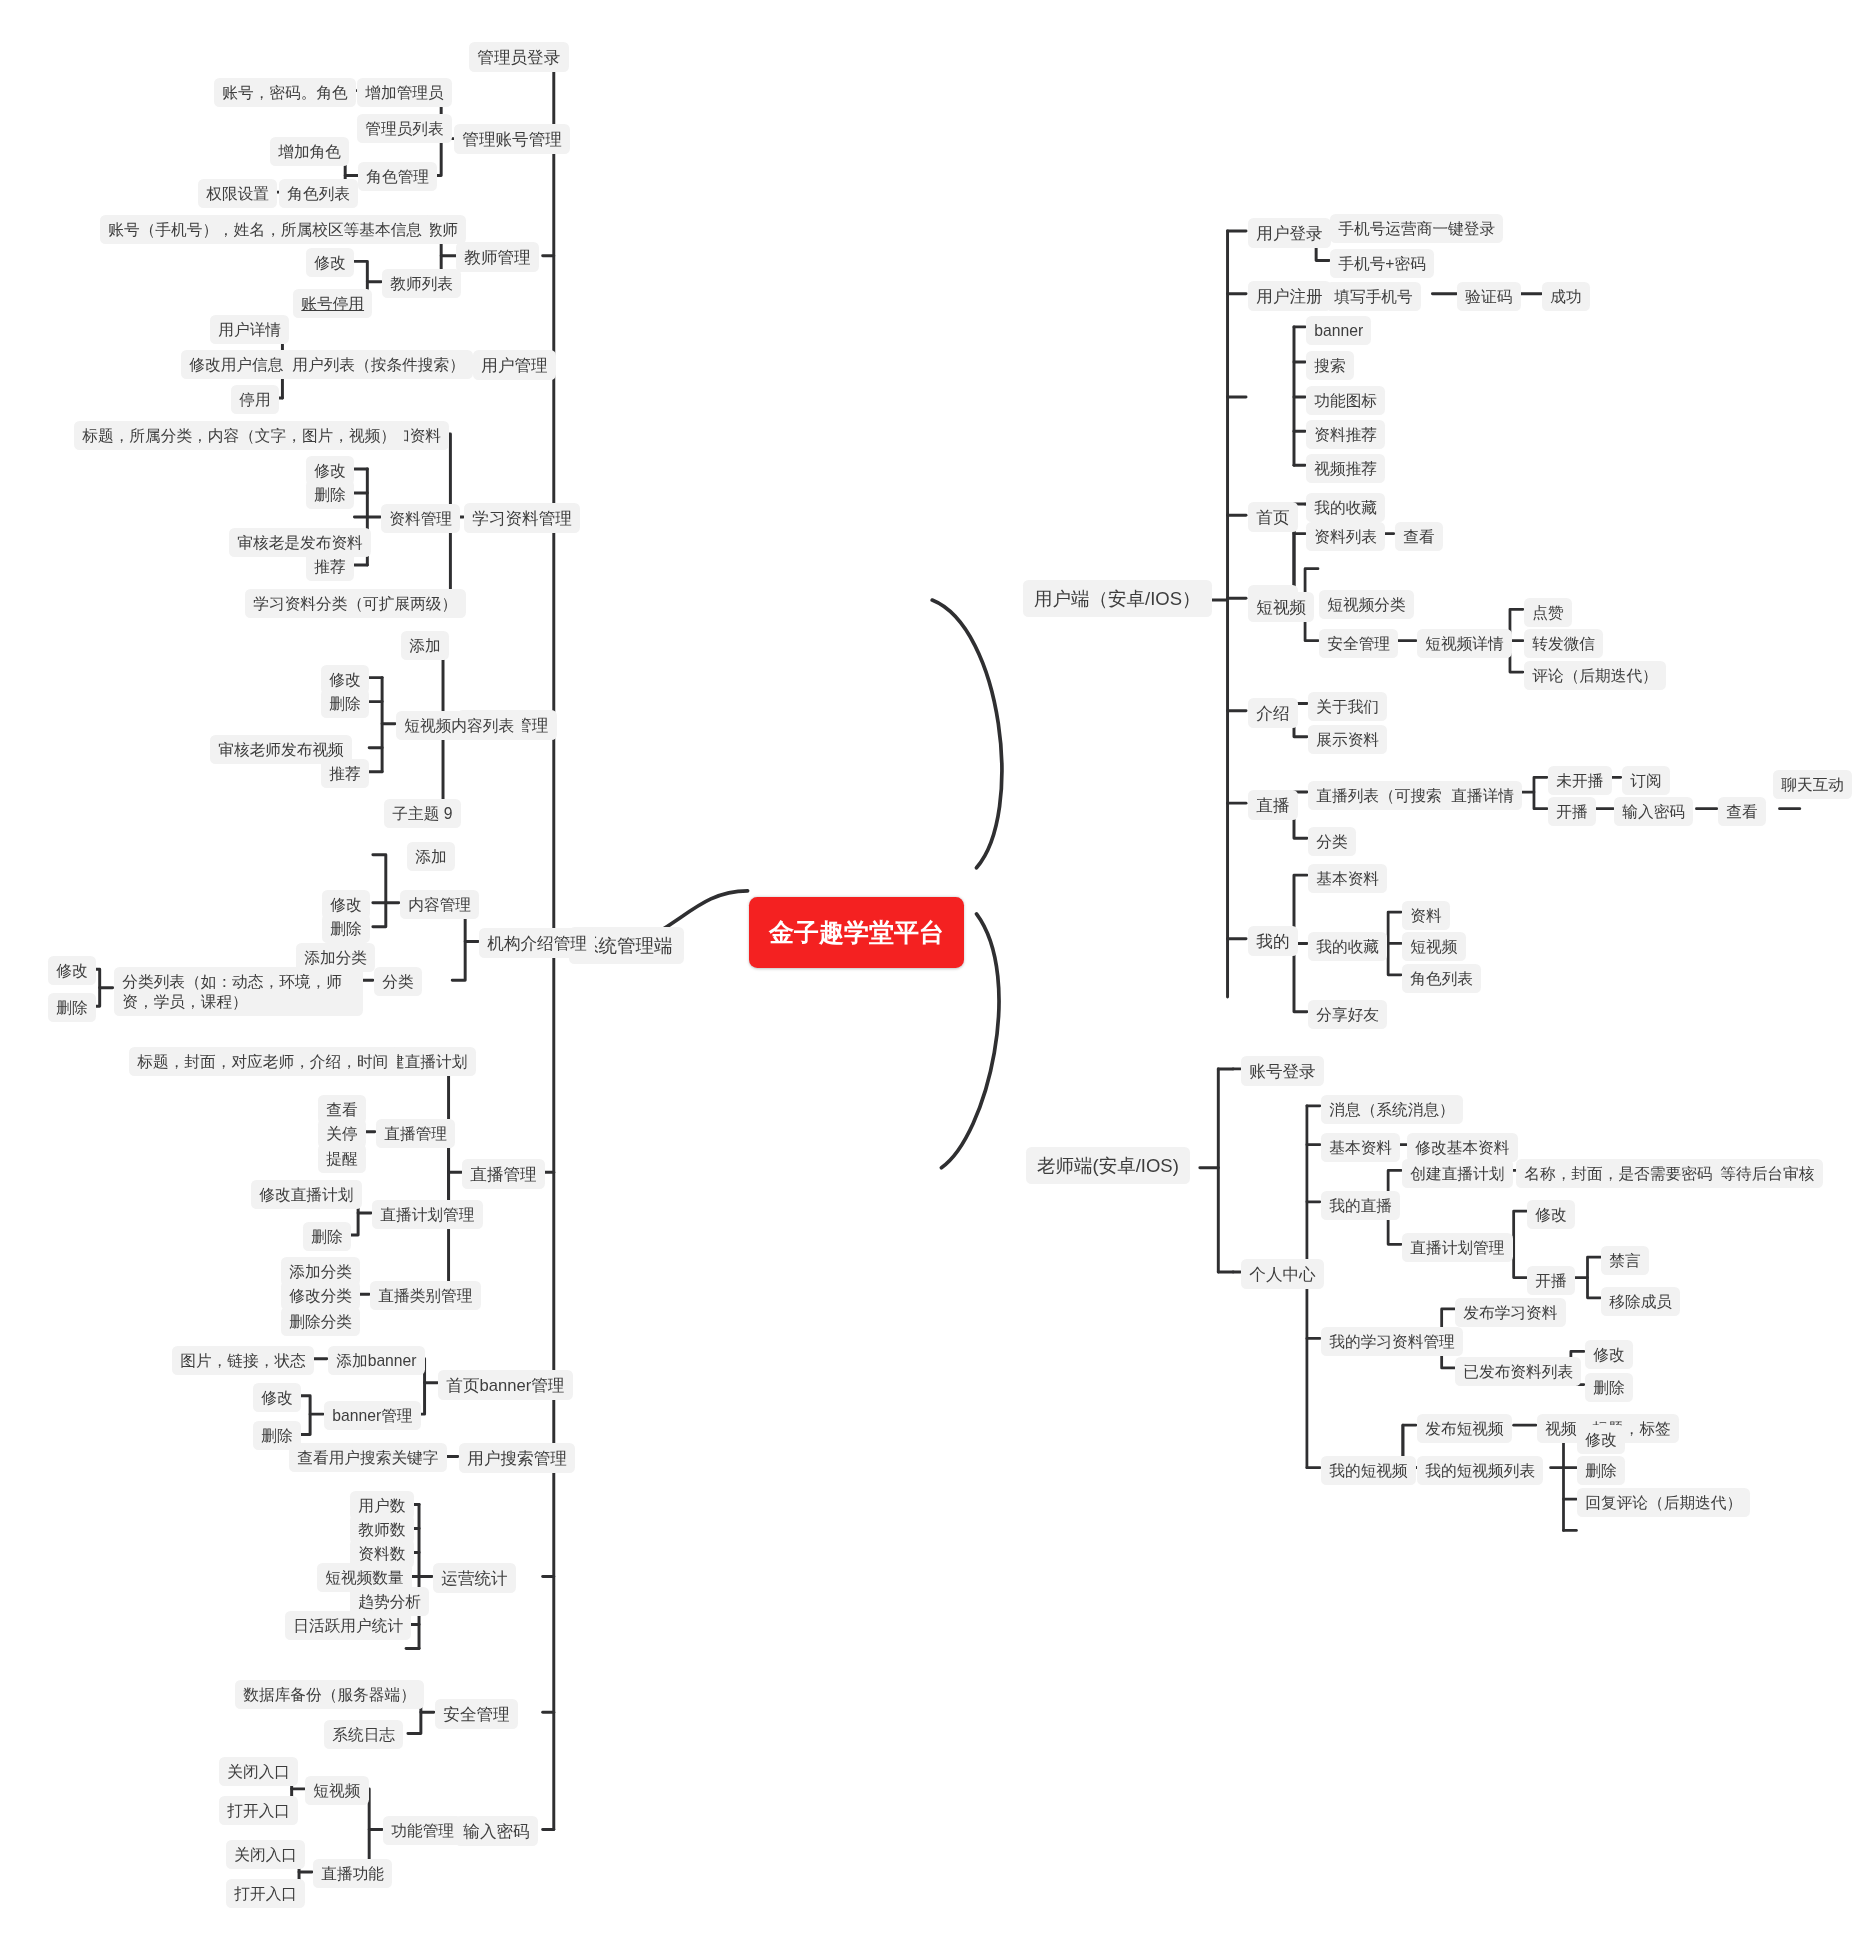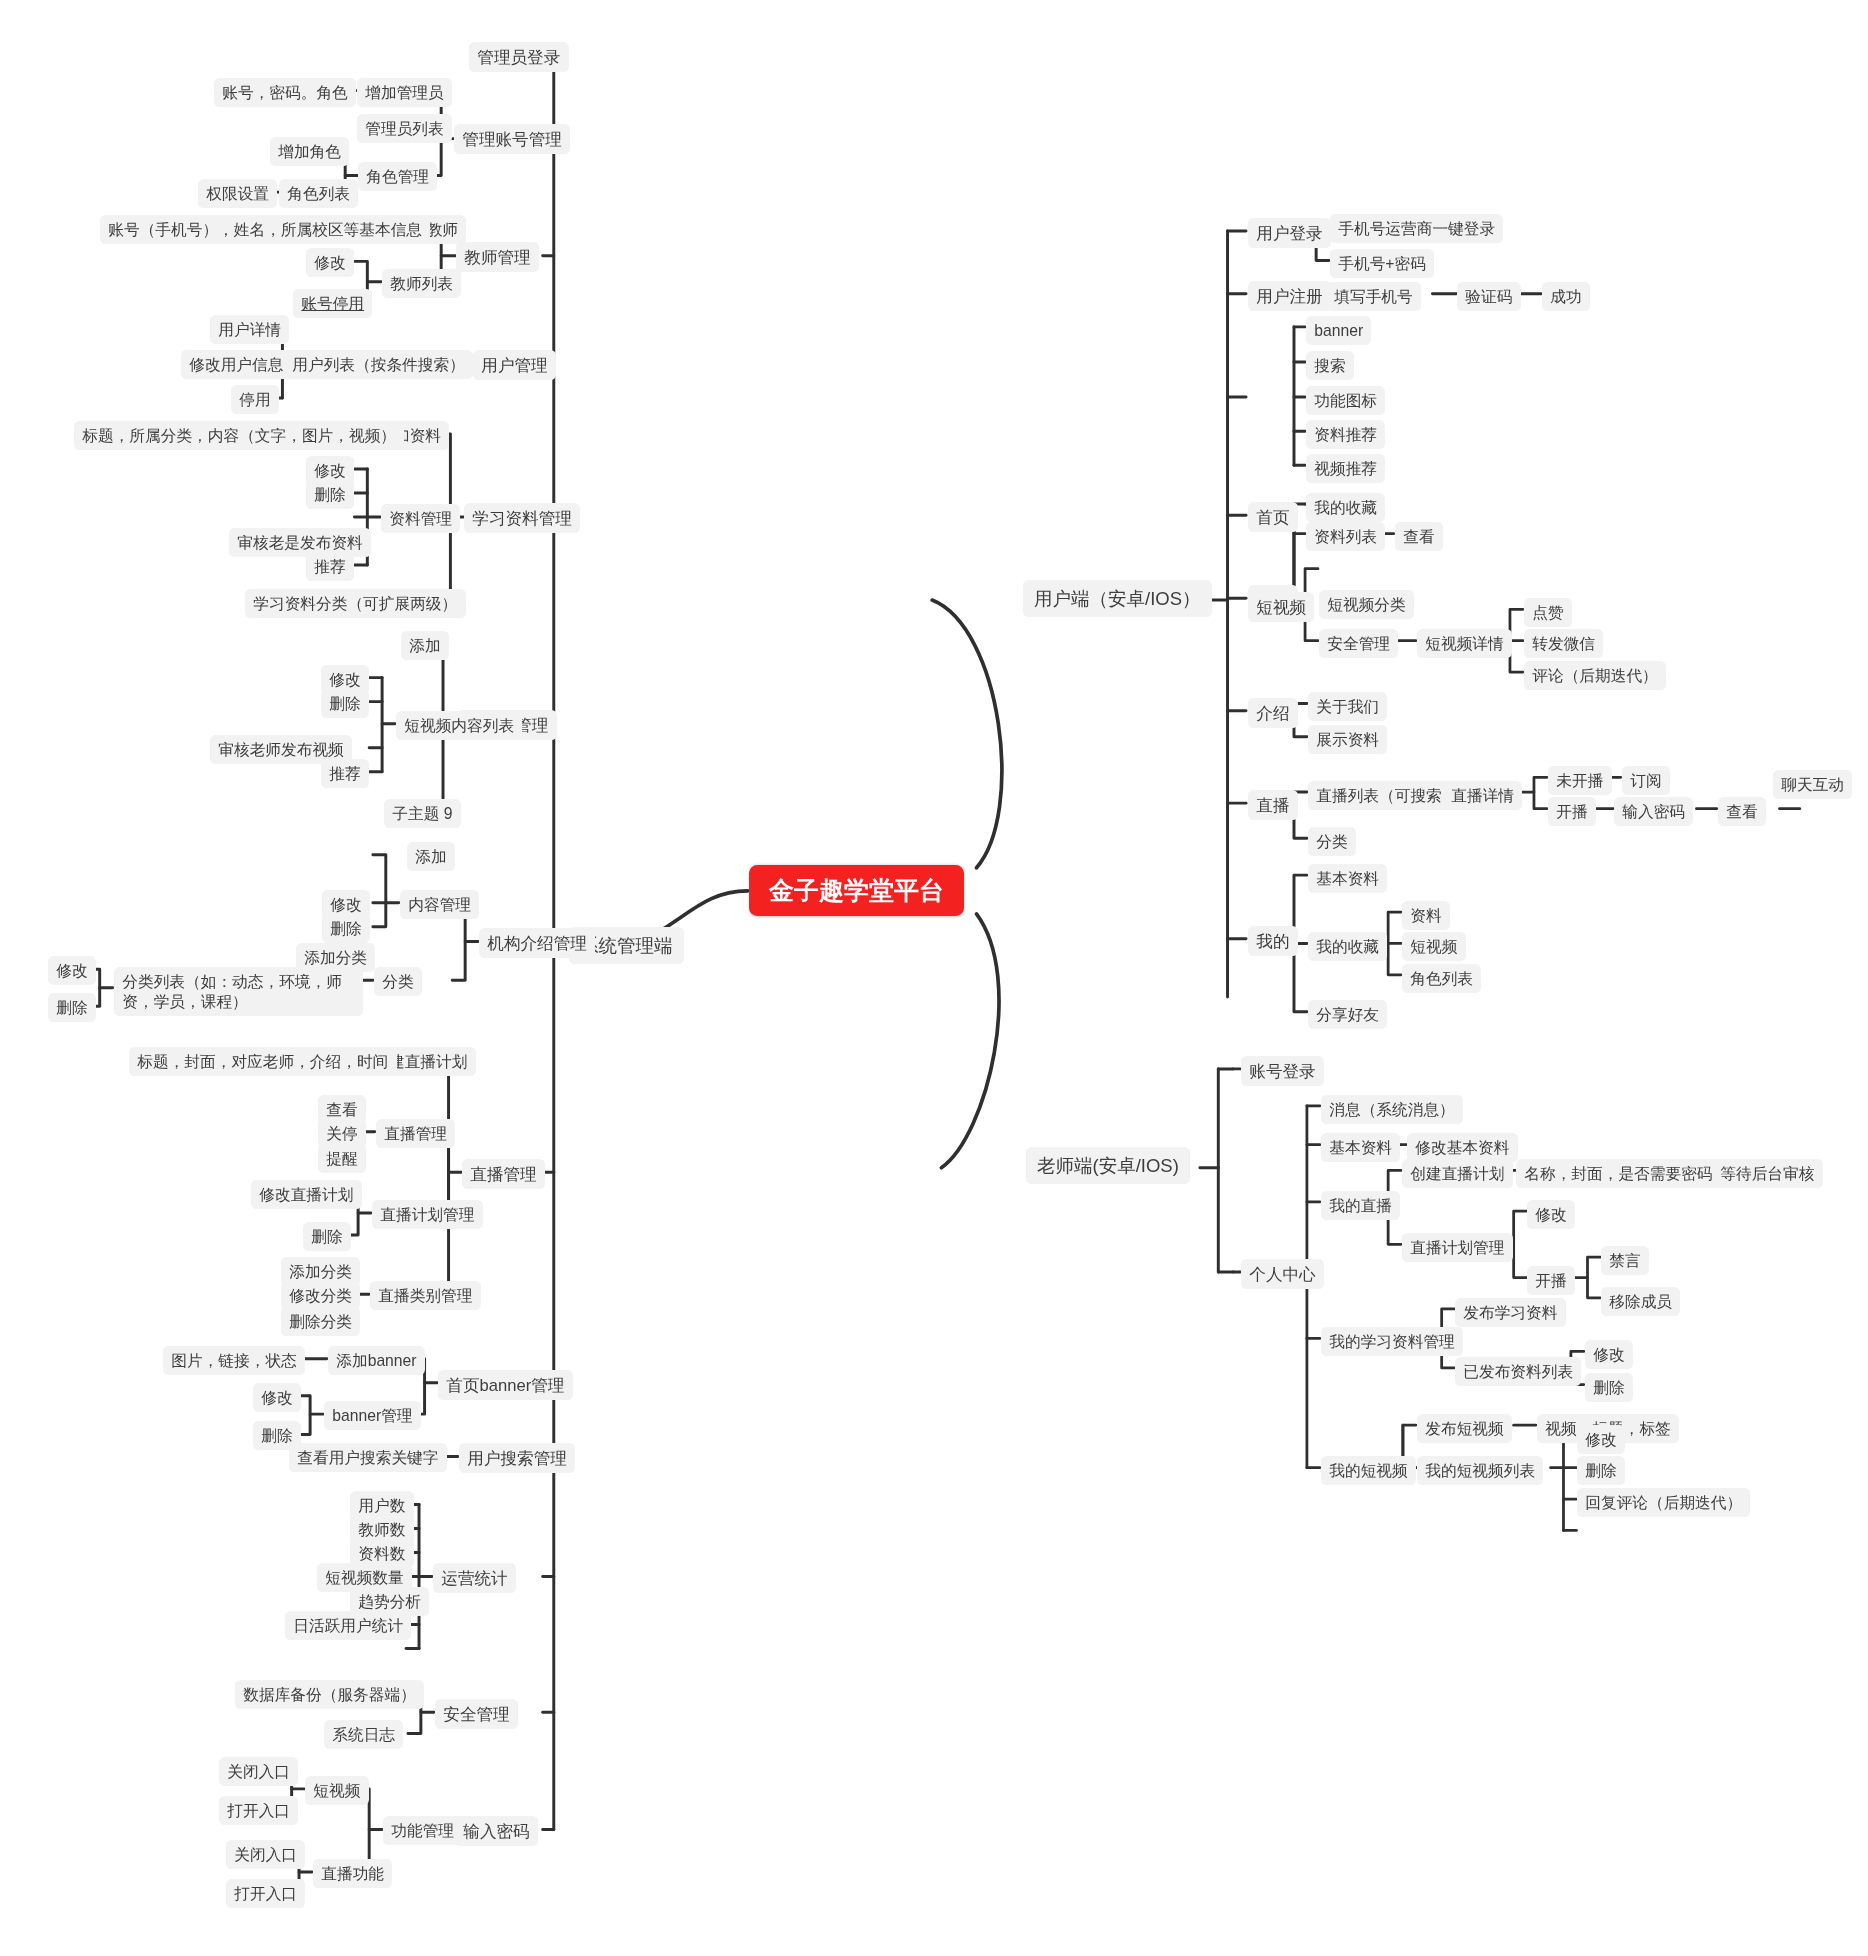--- a/index.html
+++ b/index.html
@@ -4,21 +4,21 @@
 <style>
   html,body{margin:0;padding:0;background:#fff;}
   body{width:1869px;height:1957px;position:relative;overflow:hidden;
        font-family:"Liberation Sans","DejaVu Sans",sans-serif;}
   #canvas{position:absolute;left:0;top:0;width:1869px;height:1957px;}
   svg.links{position:absolute;left:0;top:0;width:1869px;height:1957px;pointer-events:none;}
   .node{position:absolute;box-sizing:border-box;background:#f2f2f2;border-radius:5.5px;
         color:#3d3d3d;font-size:15.7px;line-height:20px;padding:4.6px 8.3px;white-space:nowrap;}
   .node.wrap{white-space:normal;}
   .node.root{background:#f42121;color:#fff;font-weight:bold;font-size:25px;line-height:31px;
-             padding:10px 20px;border-radius:8.3px;box-shadow:0 0.9px 2.8px rgba(0,0,0,.25);}
+             padding:20px 20px;border-radius:8.3px;box-shadow:0 0.9px 2.8px rgba(0,0,0,.25);margin-top:32px;}
   .node.l1{font-size:18.5px;line-height:24px;padding:6.5px 11px;}
   .node.l2{font-size:16.6px;line-height:21px;}
 </style>
 </head>
 <body>
 
 <div id="canvas">
 
   <svg class="links" viewBox="0 0 2025 2120">
     <g fill="none" stroke="#2f2f31" stroke-width="3.2" stroke-linecap="round" stroke-linejoin="round">
@@ -357,21 +357,21 @@
   <div class="node" style="left:372px;top:1200px;">直播计划管理</div>
   <div class="node" style="left:251px;top:1180px;">修改直播计划</div>
   <div class="node" style="left:303px;top:1222px;">删除</div>
   <div class="node" style="left:370px;top:1281px;">直播类别管理</div>
   <div class="node" style="left:281px;top:1257px;">添加分类</div>
   <div class="node" style="left:281px;top:1281px;">修改分类</div>
   <div class="node" style="left:281px;top:1307px;">删除分类</div>
 
   <div class="node l2" style="left:438px;top:1370px;">首页banner管理</div>
   <div class="node" style="left:328px;top:1346px;">添加banner</div>
-  <div class="node" style="left:163px;top:1346px;">图片，链接，状态</div>
+  <div class="node" style="left:172px;top:1346px;">图片，链接，状态</div>
   <div class="node" style="left:324px;top:1401px;">banner管理</div>
   <div class="node" style="left:253px;top:1383px;">修改</div>
   <div class="node" style="left:253px;top:1421px;">删除</div>
 
   <div class="node l2" style="left:459px;top:1443px;">用户搜索管理</div>
   <div class="node" style="left:289px;top:1443px;">查看用户搜索关键字</div>
 
   <div class="node l2" style="left:433px;top:1563px;">运营统计</div>
   <div class="node" style="left:350px;top:1491px;">用户数</div>
   <div class="node" style="left:350px;top:1515px;">教师数</div>

